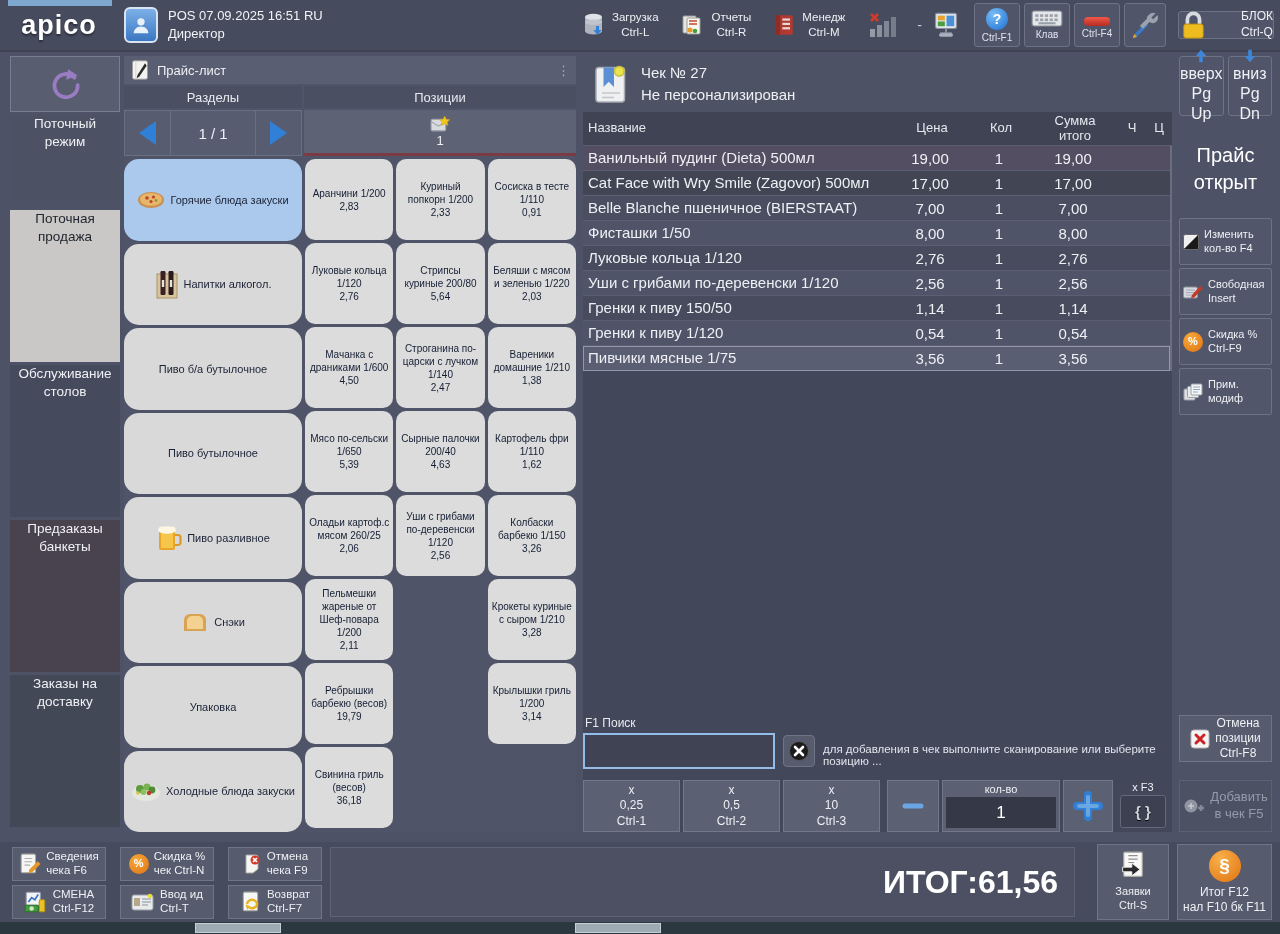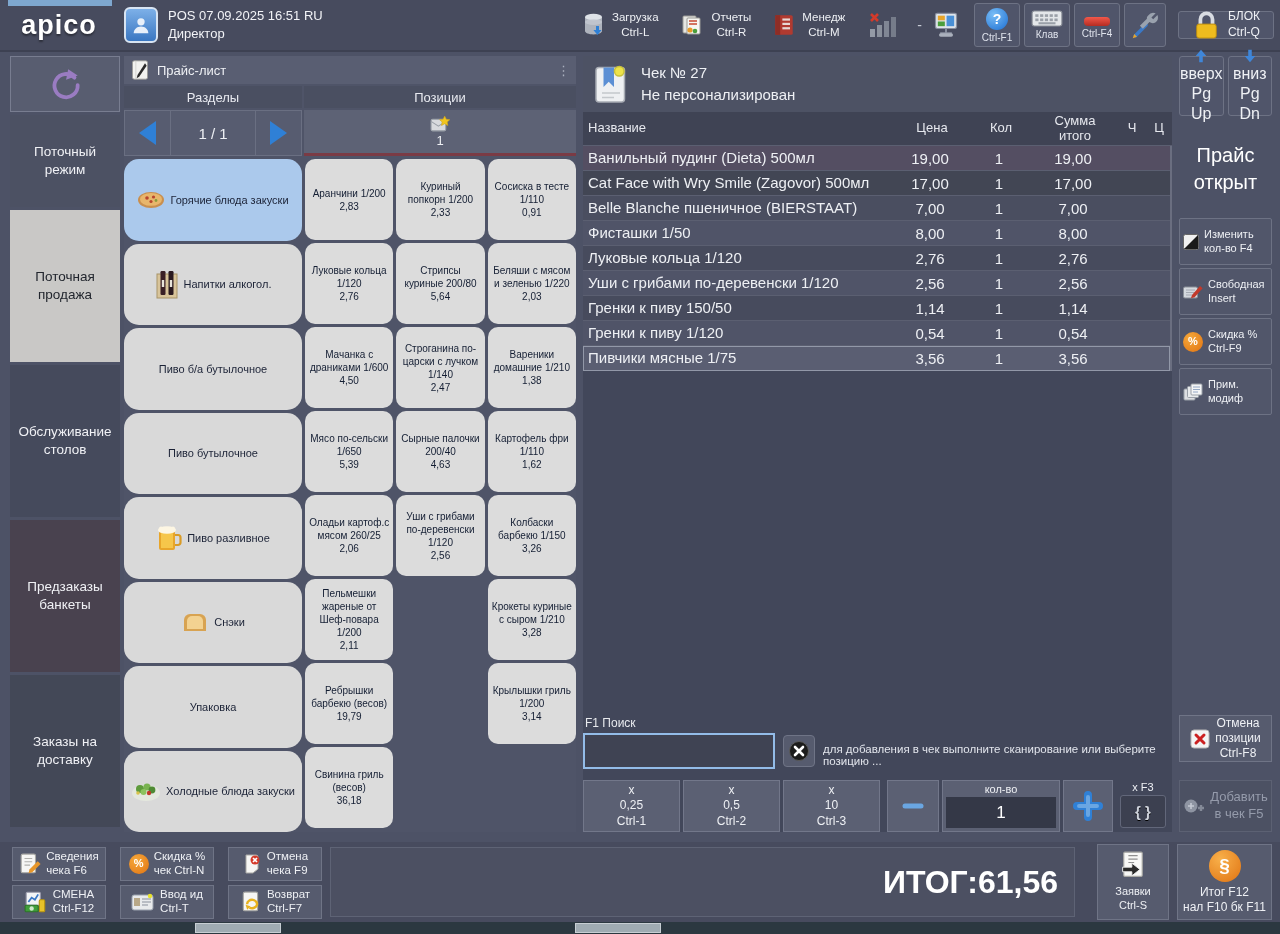--- a/index.html
+++ b/index.html
@@ -19,26 +19,26 @@
   .tb-spacer { flex:1; }
   .tb-action { display:flex; align-items:center; gap:7px; margin-right:22px; }
   .tb-label { font-size:11.5px; line-height:1.3; text-align:center; }
   .tb-plain { display:flex; align-items:center; margin-right:14px; }
   .dash-label { color:#c8ccd6; margin:0 10px 0 4px; font-size:14px; }
   .tb-box { width:46px; height:44px; background:#50556a; border:1px solid #6d7284; border-radius:3px; display:flex; flex-direction:column; align-items:center; justify-content:center; gap:2px; margin-right:4px; font-size:10px; color:#dfe3ec; }
   .tb-box .k { font-size:10px; }
   .help-circle { width:22px; height:22px; border-radius:50%; background:radial-gradient(circle at 35% 30%, #79bdf6, #1d6fd2); color:#fff; font-weight:bold; font-size:14px; display:flex; align-items:center; justify-content:center; }
   .red-dash { width:26px; height:9px; border-radius:4px; background:linear-gradient(#f2584a,#b52c22); margin-top:6px; }
   .tools-box { width:42px; height:44px; }
-  .tb-lock { width:96px; height:28px; background:#50556a; border:1px solid #6d7284; border-radius:3px; display:flex; align-items:center; justify-content:center; gap:8px; margin:0 6px 0 8px; font-size:12px; line-height:1.3; text-align:left; }
+  .tb-lock { width:96px; height:28px; background:#50556a; border:1px solid #6d7284; border-radius:3px; display:flex; align-items:center; justify-content:space-between; gap:8px; margin:0 6px 0 8px; font-size:12px; line-height:1.3; text-align:left; }
 
   
   .sidebar { position:absolute; left:10px; top:56px; width:110px; height:776px; display:flex; flex-direction:column; gap:3px; }
   .refresh-btn { height:56px; background:#585d70; border:1px solid #787d90; display:flex; align-items:center; justify-content:center; }
-  .sb-item { width:100%; display:flex; align-items:center; justify-content:center; text-align:center; font-size:13.5px; line-height:1.3; color:#f0f1f5; }
+  .sb-item { width:100%; display:flex; justify-content:center; text-align:center; font-size:13.5px; line-height:1.3; color:#f0f1f5; }
   .sb-item:nth-child(1){ flex:0 0 92px;  background:#4c5163; }
   .sb-item:nth-child(2){ flex:0 0 152px; background:#c9c8c6; color:#22262e; }
   .sb-item:nth-child(3){ flex:0 0 152px; background:#454a5c; }
   .sb-item:nth-child(4){ flex:0 0 152px; background:#49424f; }
   .sb-item:nth-child(5){ flex:0 0 152px; background:#434857; }
 
   
   .price-panel { position:absolute; left:124px; top:56px; width:452px; height:776px; display:flex; flex-direction:column; background:#4f5468; }
   .pp-header { height:28px; background:#595e72; display:flex; align-items:center; gap:7px; padding:0 6px; font-size:13px; }
   .pp-dots { margin-left:auto; color:#aab0be; font-size:13px; }

